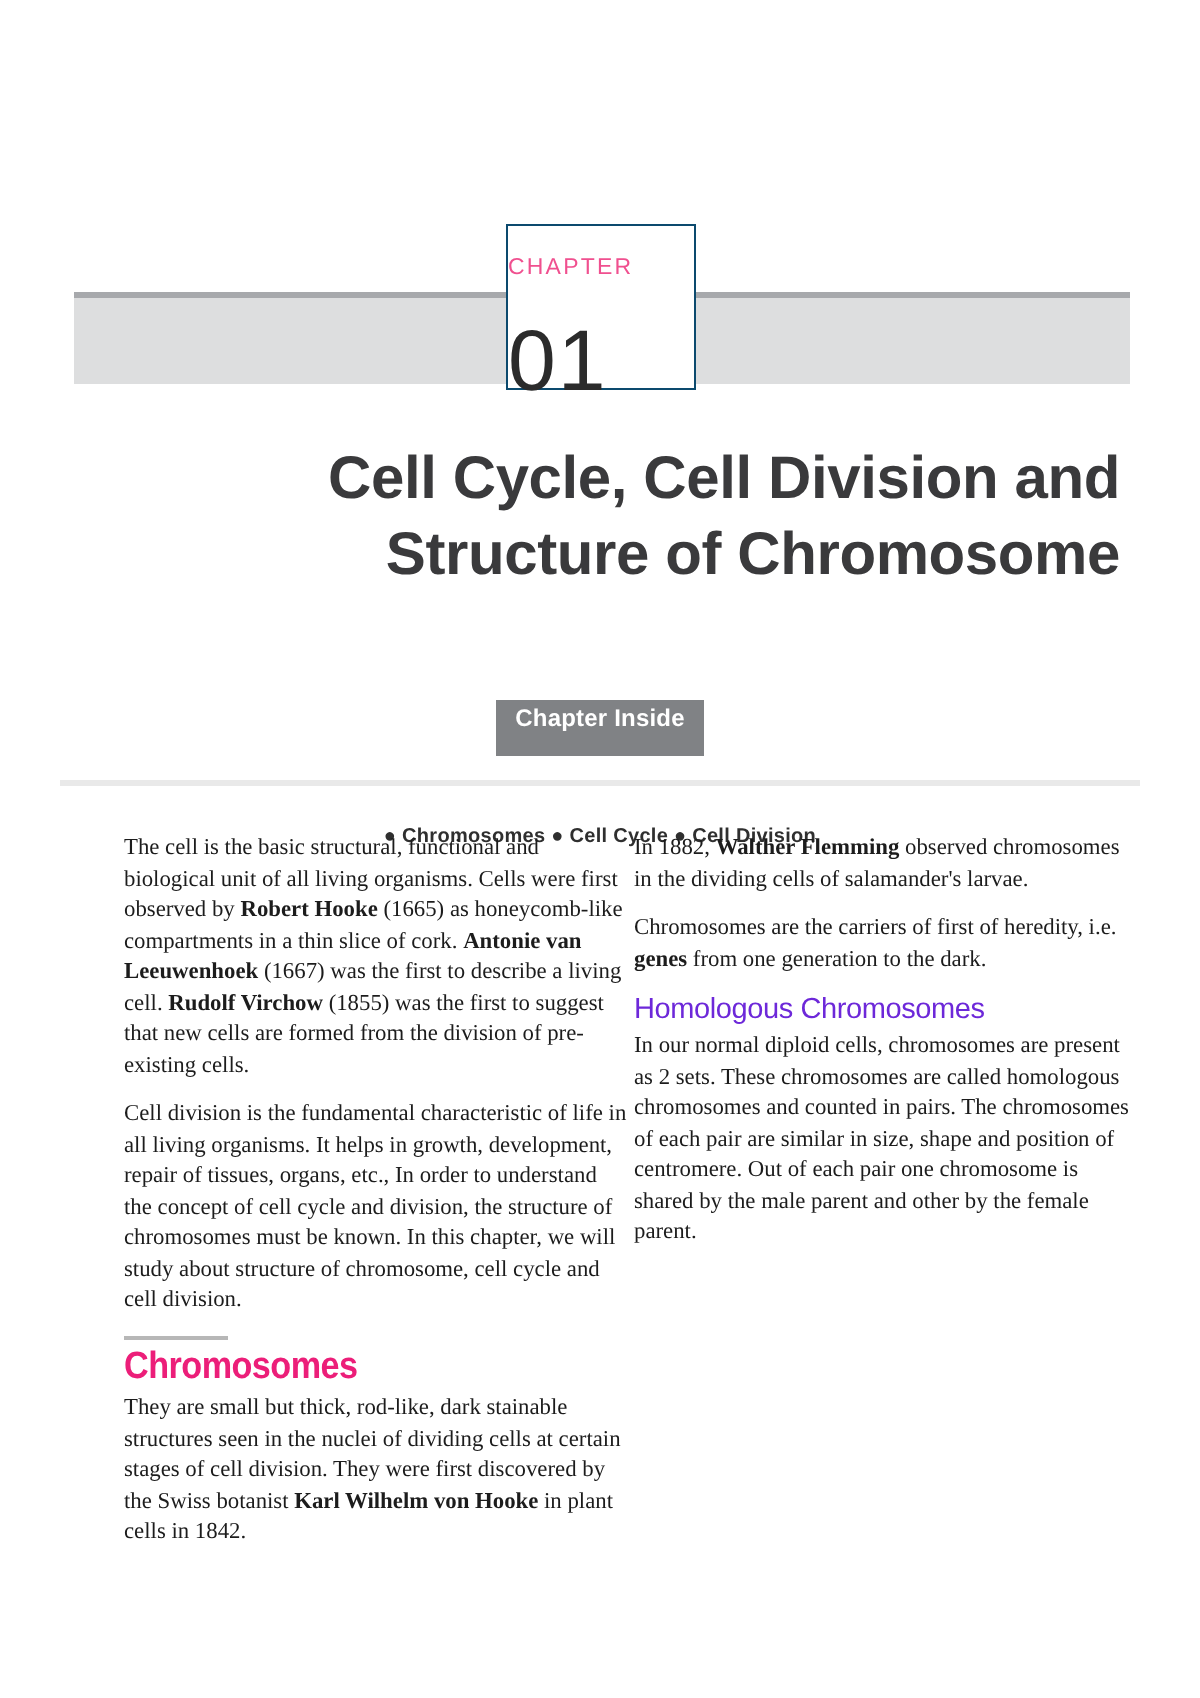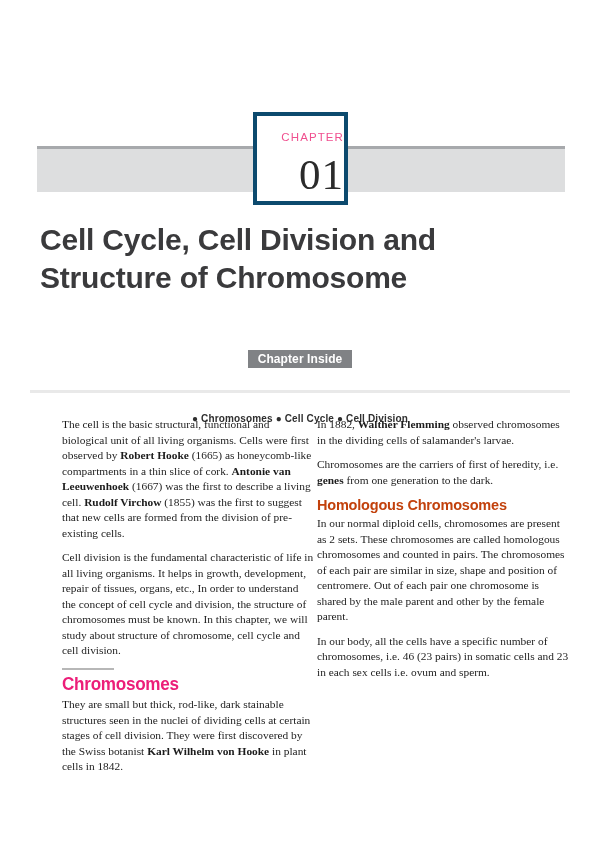--- a/index.html
+++ b/index.html
@@ -34,68 +34,68 @@
     background: #dddedf;
     border-top: 3px solid #a7a9ac;
     box-sizing: border-box;
   }
 
   .chapter-box {
     position: absolute;
     left: 253px;
     top: 112px;
     width: 95px;
-    height: 93px;
+    height: 83px;
     background: #ffffff;
-    border: 4px solid #0c4a6e;
+    border: 1px solid #0c4a6e;
     box-sizing: border-box;
-    text-align: right;
+    text-align: left;
     z-index: 5;
   }
   .chapter-label {
     margin-top: 16px;
     font-family: "Liberation Sans", sans-serif;
     font-size: 11.5px;
     letter-spacing: 1.1px;
     color: #f0508f;
     font-weight: 400;
     line-height: 1;
   }
   .chapter-number {
-    margin-top: 8px;
-    font-family: Liberation Serif, serif;
+    margin-top: 18px;
+    font-family: Liberation Sans, sans-serif;
     font-weight: 300;
     font-size: 43px;
     line-height: 1.05;
     color: #2b2b2b;
     letter-spacing: 1px;
   }
 
   
   .title {
     position: absolute;
     left: 40px;
     top: 221px;
     width: 520px;
-    text-align: left;
+    text-align: right;
     font-family: "Liberation Sans", sans-serif;
     font-weight: bold;
     font-size: 30px;
     line-height: 1.28;
     color: #3a3a3c;
     letter-spacing: -0.2px;
   }
 
   
   .badge {
     position: absolute;
     left: 248px;
     top: 350px;
     width: 104px;
-    height: 18px;
+    height: 28px;
     background: #808285;
     color: #ffffff;
     font-family: "Liberation Sans", sans-serif;
     font-weight: bold;
     font-size: 12px;
     line-height: 18px;
     text-align: center;
     letter-spacing: 0.1px;
   }
   .inside-list {
@@ -152,24 +152,24 @@
     font-size: 19px;
     line-height: 1.15;
     color: #ec1e79;
     margin: 0 0 3px 0;
     letter-spacing: -0.3px;
     transform: scaleX(0.9);
     transform-origin: left center;
   }
   .head-pink {
     font-family: "Liberation Sans", sans-serif;
-    font-weight: bold;
+    font-weight: normal;
     font-size: 14.5px;
     line-height: 1.2;
-    color: #c2410c;
+    color: #6d28d9;
     margin: 8px 0 2px 0;
     letter-spacing: -0.2px;
   }
 </style>
 </head>
 <body>
 
 <div class="page">
 
   <div class="band"></div>
@@ -201,16 +201,15 @@
 
     <p><span>In 1882, </span><b>Walther Flemming</b><span> observed chromosomes in the dividing cells of salamander's larvae.</span></p>
 
 
 
     <p><span>Chromosomes are the carriers of first of heredity, i.e. </span><b>genes</b><span> from one generation to the dark.</span></p>
 
     <div class="head-pink">Homologous Chromosomes</div>
     <p>In our normal diploid cells, chromosomes are present as 2 sets. These chromosomes are called homologous chromosomes and counted in pairs. The chromosomes of each pair are similar in size, shape and position of centromere. Out of each pair one chromosome is shared by the male parent and other by the female parent.</p>
 
-    <p>In our body, all the cells have a specific number of chromosomes, i.e. 46 (23 pairs) in somatic cells and 23 in each sex cells i.e. ovum and sperm.</p>
   </div>
 
 </div>
 
 </body></html>

